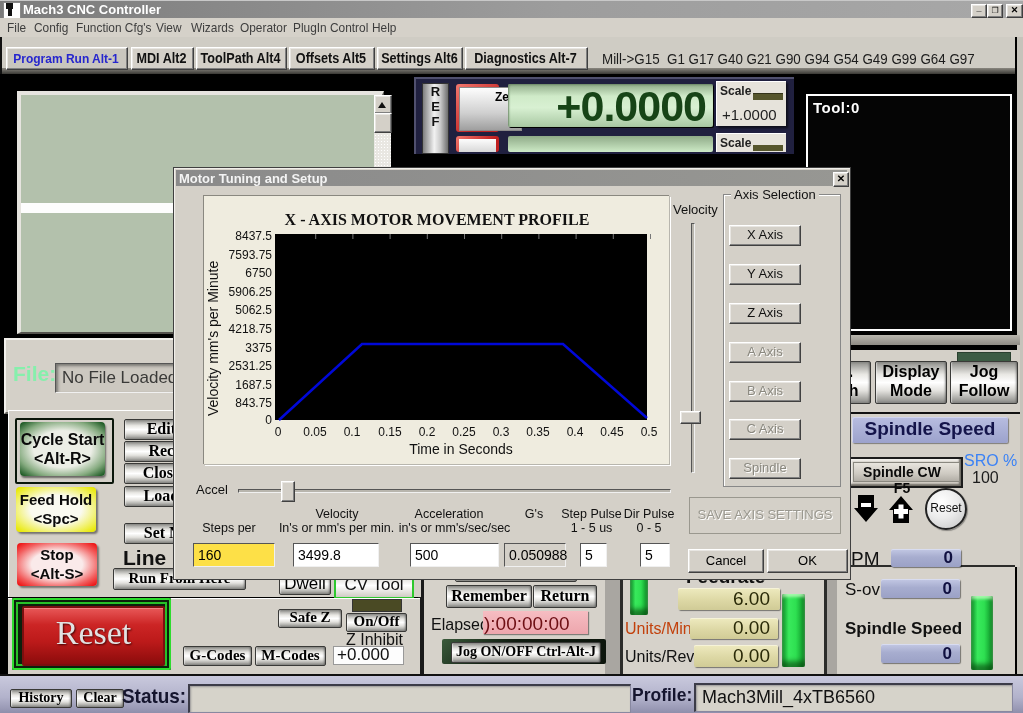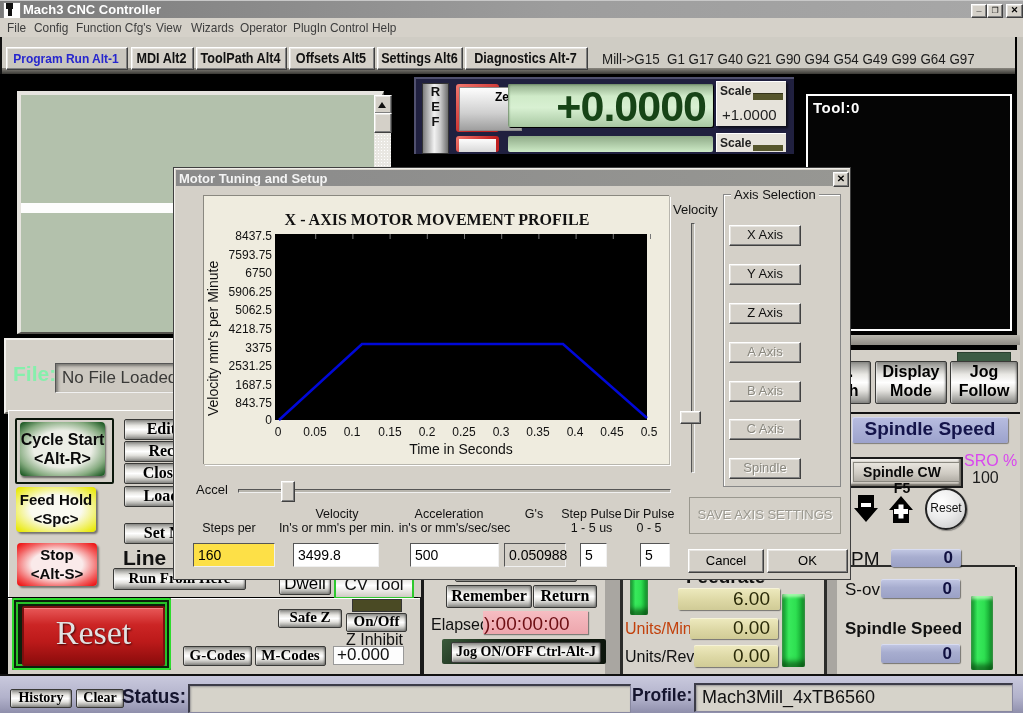--- a/index.html
+++ b/index.html
@@ -140,21 +140,21 @@
 
 <div class="abs" style="left:831px;top:412px;width:189px;height:153px;background:#d4d0c8;border-top:2px solid #111;"></div>
 <div class="abs" style="left:837px;top:565px;width:178px;height:109px;background:#d6d2ca;border-top:2px solid #2c2c2a;box-sizing:border-box;"></div>
 <div class="abs lav" style="left:852px;top:417px;width:156px;height:26px;background:linear-gradient(180deg,#b8bde0,#9ca2cc);box-shadow:inset 1px 1px 0 #d0d4ee,1px 1px 1px rgba(0,0,0,.4);">
  <div style="position:absolute;left:0;right:0;top:1px;text-align:center;font-size:19px;color:#14144a;">Spindle Speed</div>
     </div>
 <div class="abs" style="left:848px;top:457px;width:111px;height:27px;border:2px solid #1c1c1c;background:#d4d0c8;box-shadow:inset -2px -2px 2px #6e6b64, inset 2px 2px 2px #f4f2ee;"></div>
 <div class="abs" style="left:853px;top:462px;width:105px;height:18px;background:linear-gradient(180deg,#e8e5de 0%,#cdc9c1 60%,#b2aea6 100%);border:1px solid #8a8880;">
  <div style="position:absolute;left:0;right:9px;top:1px;text-align:center;font-weight:bold;font-size:14px;color:#0a0a0a;">Spindle CW F5</div>
     </div>
-<div class="abs" style="left:964px;top:452px;font-size:16px;color:#d946ef;">SRO %</div>
+<div class="abs" style="left:964px;top:452px;font-size:16px;color:#3b82f6;">SRO %</div>
 <div class="abs" style="left:972px;top:469px;font-size:16px;color:#1c1c1c;">100</div>
 
 <svg class="abs" style="left:853px;top:494px;" width="70" height="32" viewBox="0 0 70 32">
  <path d="M5 1 h16 v13 h4 l-12 14 -12-14 h4 z" fill="#000"></path>
  <rect x="8" y="9" width="10" height="4" fill="#fff"></rect>
  <path d="M40 29 h16 v-13 h4 l-12-14 -12 14 h4 z" fill="#000"></path>
  <rect x="41" y="15" width="14" height="5" fill="#fff"></rect>
  <rect x="45.5" y="10.5" width="5" height="14" fill="#fff"></rect>
 </svg>
 <div class="abs" style="left:925px;top:488px;width:38px;height:38px;border-radius:50%;border:2px solid #222;

